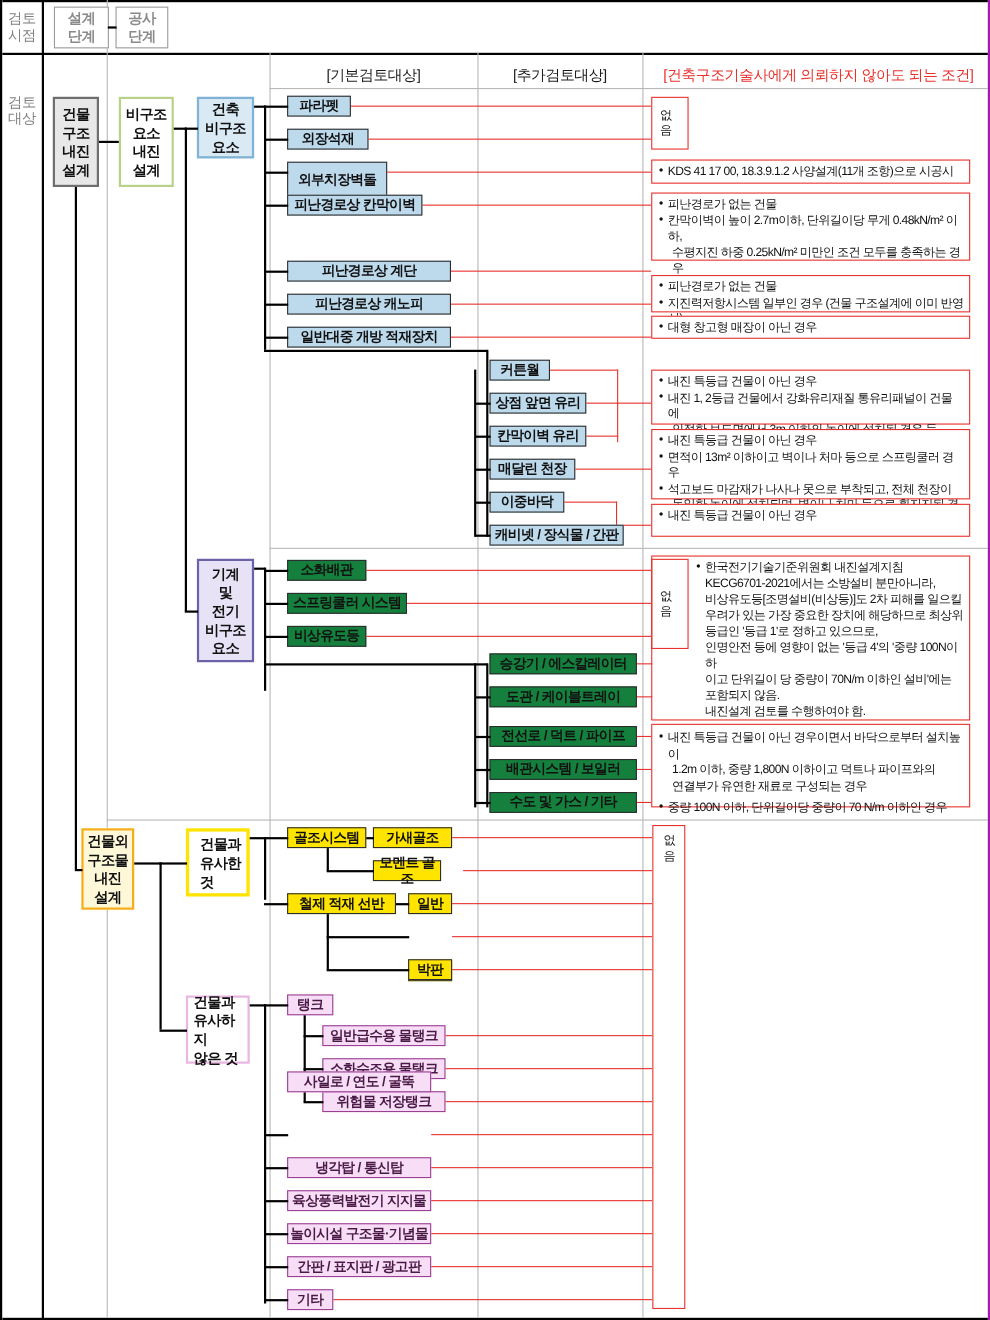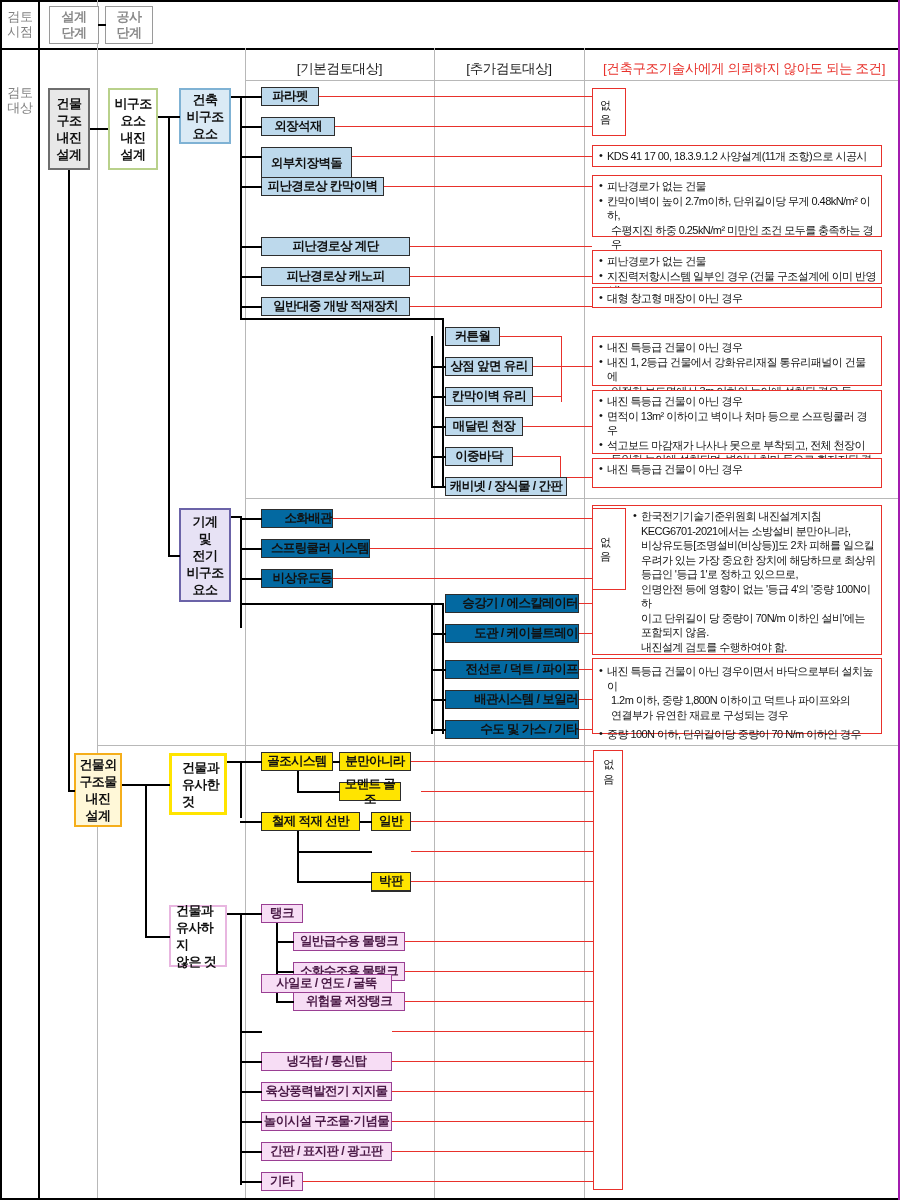--- a/index.html
+++ b/index.html
@@ -29,21 +29,21 @@
         justify-content:center;text-align:center;font-size:12.5px;line-height:15px;
         letter-spacing:-.6px;color:#111;font-weight:600;}
 
   .n-stage{background:#fff;border:1.5px solid #9a9a9a;color:#8a8a8a;font-weight:600;
            font-size:13px;line-height:16px;}
   .n-gray{background:#e8e8e8;border:2px solid #6e6e6e;font-size:13px;line-height:17px;}
   .n-green{background:#fff;border:2.5px solid #b9d18b;font-size:13px;line-height:17px;}
   .n-bluestrong{background:#daeaf5;border:2px solid #7fb2d4;font-size:13px;line-height:17px;}
   .n-blue{background:#bdd9ec;border:1.6px solid #2d2d2d;font-size:12.5px;}
   .n-purplestrong{background:#e7e2f5;border:2px solid #6b63a8;font-size:13px;line-height:17px;}
-  .n-purple{background:#0369a1;border:1.6px solid #2d2d2d;font-size:12.5px;justify-content:flex-end;}
+  .n-purple{background:#15803d;border:1.6px solid #2d2d2d;font-size:12.5px;}
   .n-orange{background:#fff8d8;border:2.5px solid #f5ae1b;font-size:13px;line-height:17px;}
   .n-yellowstrong{background:#fff;border:3px solid #ffe400;font-size:13px;line-height:17px;}
   .n-yellow{background:#ffe400;border:1.4px solid #2d2d2d;font-size:12.5px;}
   .n-pinkstrong{background:#fff;border:2.5px solid #e8b6e0;font-size:13px;line-height:17px;}
   .n-pink{background:#f7ddf5;border:1.4px solid #9a3f93;color:#4a1a46;font-size:12.5px;}
 
   
   .colhdr{position:absolute;text-align:center;font-size:13.5px;letter-spacing:-.4px;
           color:#1a1a1a;font-weight:500;}
   .colhdr.red{color:#e8312b;}
@@ -295,21 +295,21 @@
 
   <div class="cy" style="left:238px;top:761px;height:57px;"></div>
   <div class="cx" style="left:225px;top:761px;width:14px;"></div>
 
   <div class="node n-yellow" style="left:259px;top:752px;width:72px;height:19px;">
       <span>골조시스템</span>
     </div>
   <div class="cx" style="left:238px;top:761px;width:22px;"></div>
 
   <div class="node n-yellow" style="left:337px;top:752px;width:72px;height:19px;">
-      <span>분만아니라</span>
+      <span>가새골조</span>
     </div>
   <div class="cx" style="left:331px;top:761px;width:7px;"></div>
   <div class="rx" style="left:409px;top:761px;width:182px;"></div>
 
   <div class="node n-yellow" style="left:337px;top:782px;width:62px;height:19px;">
       <span>모멘트 골조</span>
     </div>
   <div class="cy" style="left:295px;top:771px;height:21px;"></div>
   <div class="cx" style="left:295px;top:791px;width:43px;"></div>
   <div class="rx" style="left:419px;top:791px;width:172px;"></div>

